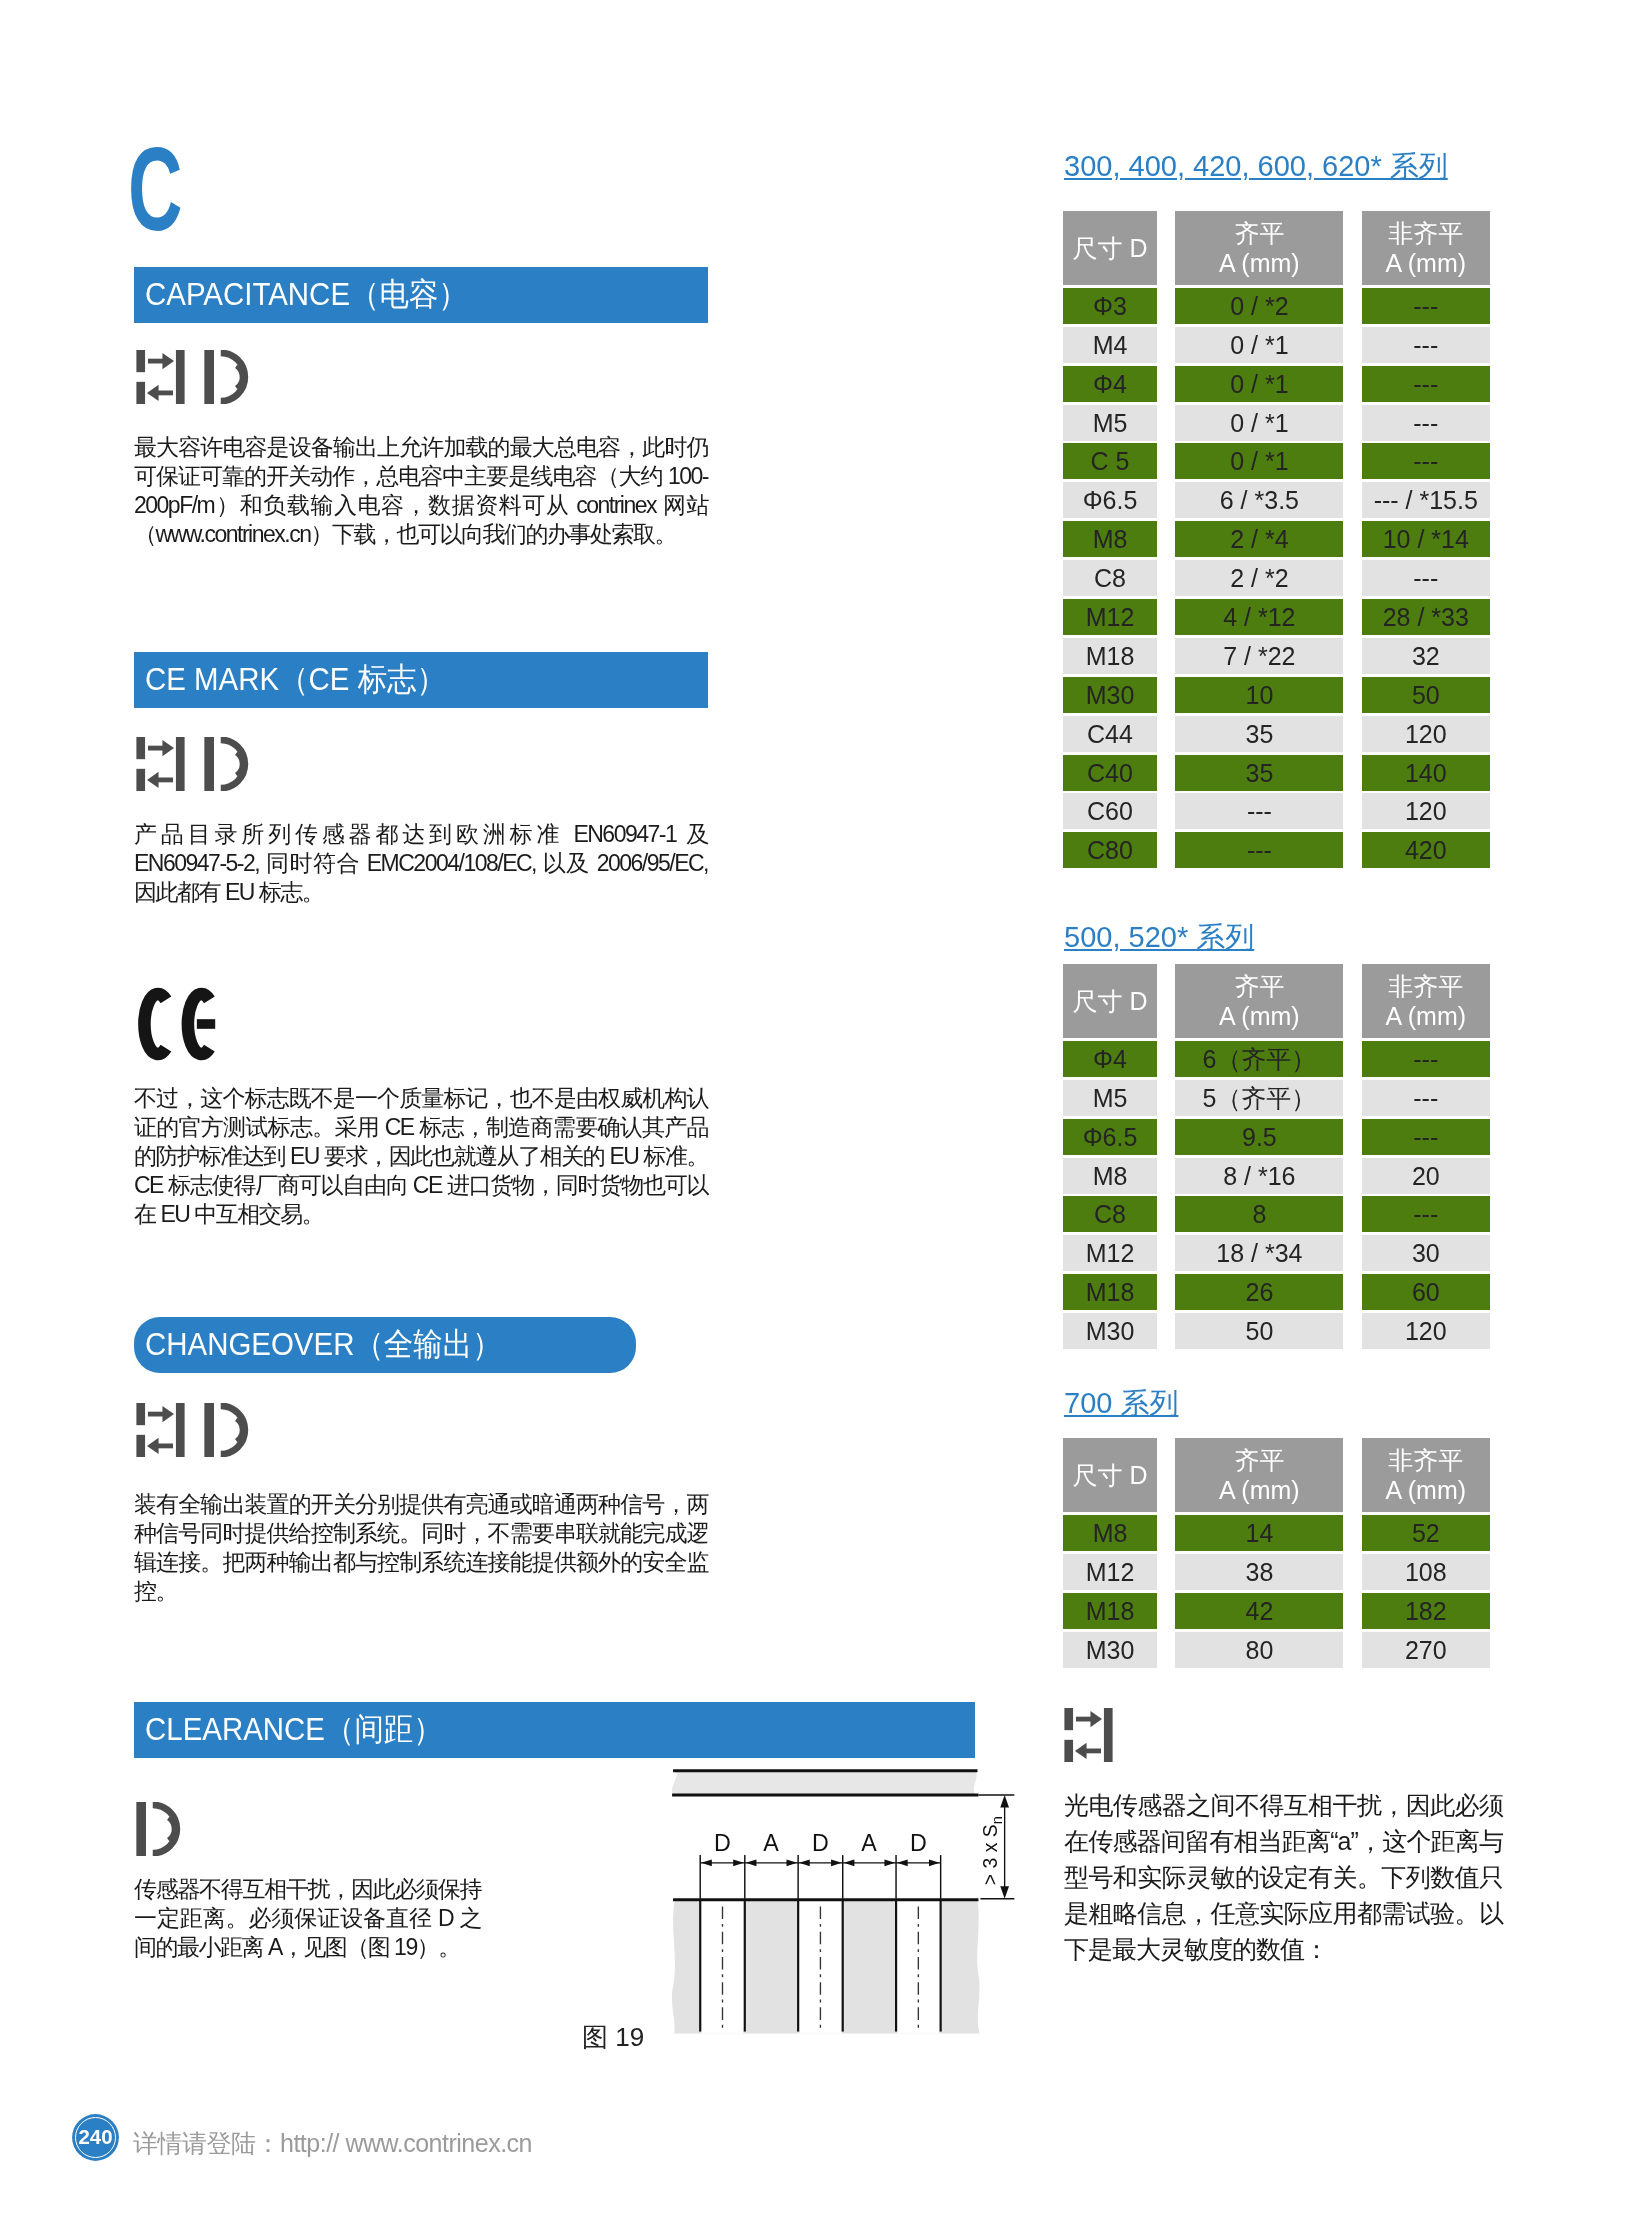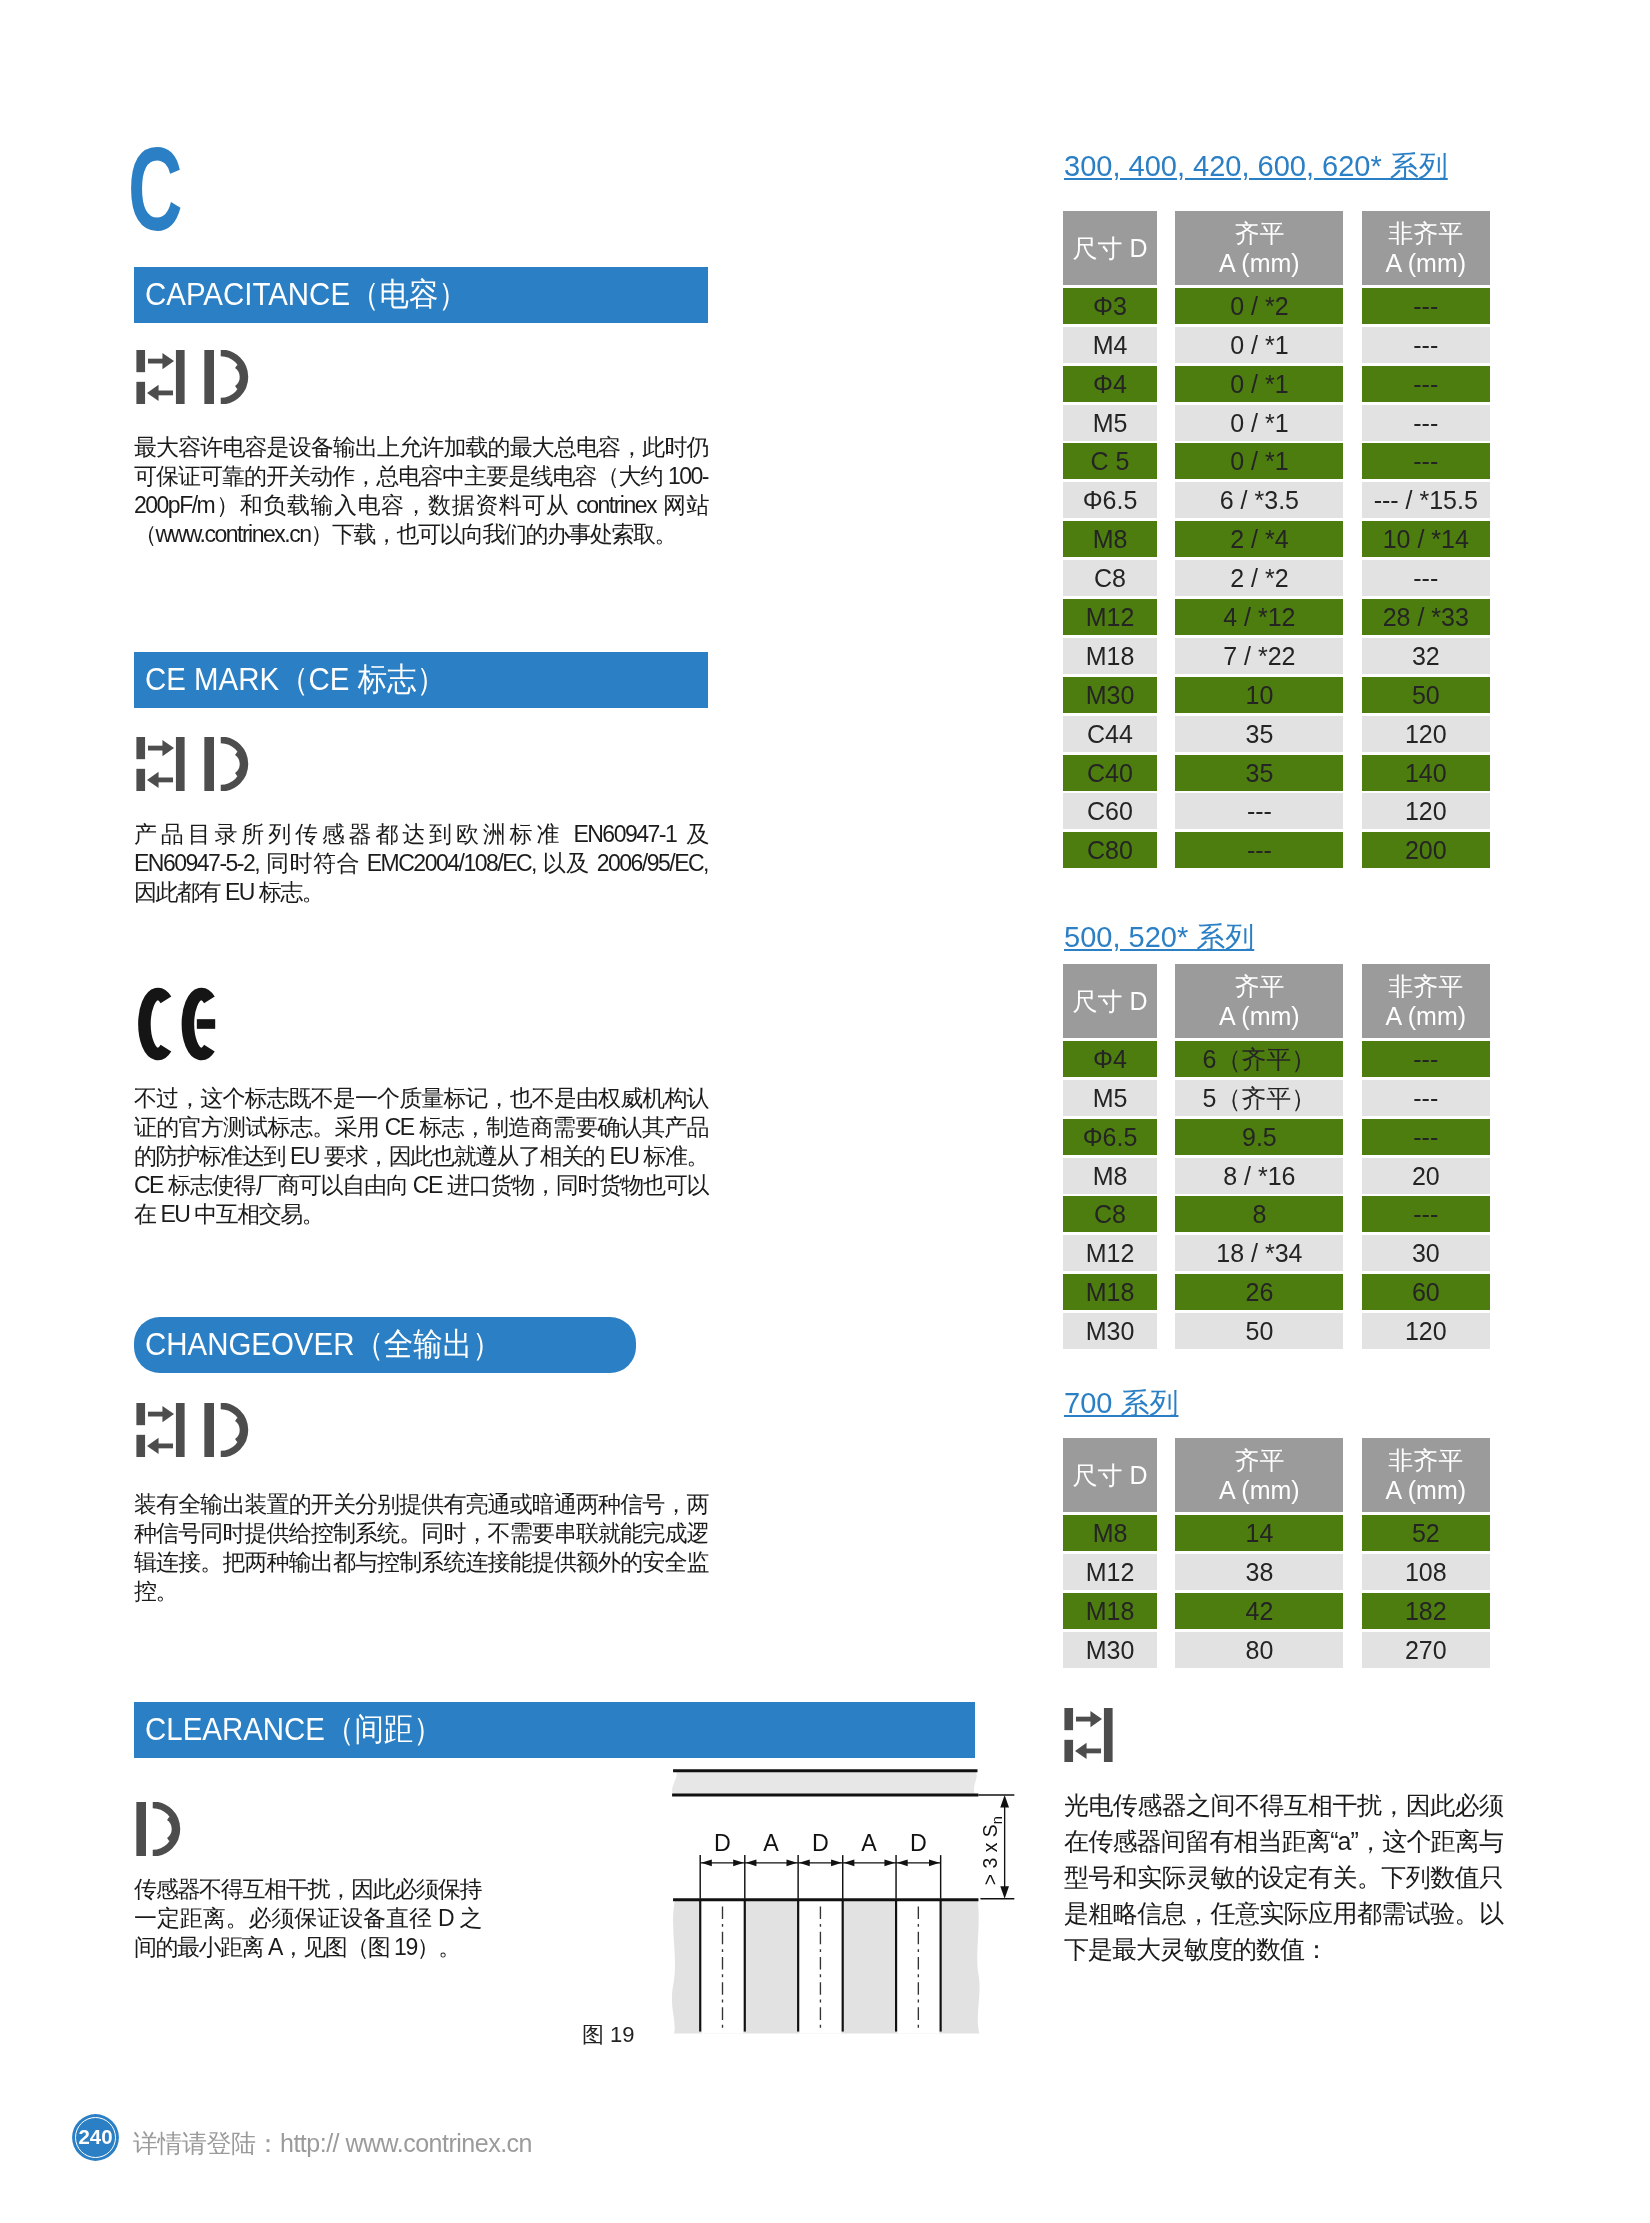--- a/index.html
+++ b/index.html
@@ -21,21 +21,21 @@
   .c0{width:94px;margin-right:18.4px;}
   .c1{width:168px;margin-right:18.4px;}
   .c2{width:128px;}
   .thead .tcell{background:#9b9b9b;color:#fff;height:74px;display:flex;flex-direction:column;
                 justify-content:center;font-size:25px;line-height:30px;}
   .trow.dark .tcell{background:#4d7c0f;}
   .trow.light .tcell{background:#e2e2e2;}
   .trow:not(.thead) .tcell{height:36px;line-height:36px;font-size:25px;}
   .note{position:absolute;left:1064px;width:439px;text-align:justify;font-size:25px;line-height:36px;
         letter-spacing:-1px;color:#1b1b1b;}
-  .caption{position:absolute;font-size:22px;color:#222;}
+  .caption{position:absolute;font-size:26px;color:#222;}
   .pagenum{position:absolute;left:75px;top:2117px;width:39px;height:39px;border-radius:50%;
            background:#2b7fc4;border:1.9px solid #fff;box-shadow:0 0 0 2.9px #2b7fc4;
            color:#fff;font-size:20.4px;font-weight:bold;text-align:center;line-height:39px;}
   .footer-text{position:absolute;left:133px;top:2127px;font-size:25px;color:#9b9b9b;letter-spacing:-0.5px;}
   svg text{font-family:"Liberation Sans",sans-serif;fill:#111;}
 </style>
 </head>
 <body>
 
 <div class="page">
@@ -260,21 +260,21 @@
         <div class="tcell c2">140</div>
       </div>
       <div class="trow light">
         <div class="tcell c0">C60</div>
         <div class="tcell c1">---</div>
         <div class="tcell c2">120</div>
       </div>
       <div class="trow dark">
         <div class="tcell c0">C80</div>
         <div class="tcell c1">---</div>
-        <div class="tcell c2">200</div>
+        <div class="tcell c2">420</div>
       </div>
     </div>
 
   <div class="title-blue" style="top:918px;">500, 520* 系列</div>
   <div class="spec-table" style="top:964px;">
       <div class="trow thead">
         <div class="tcell c0">
           <div>尺寸 D</div>
         </div>
         <div class="tcell c1">

